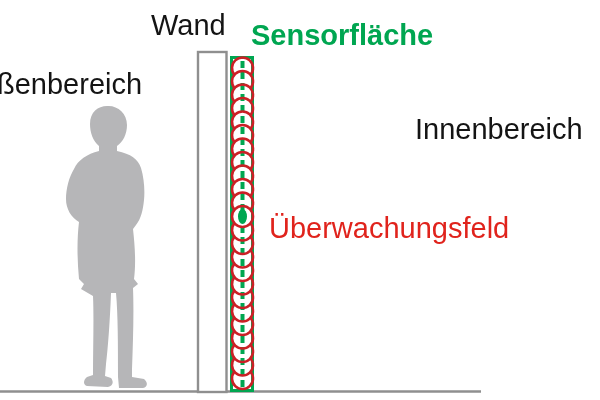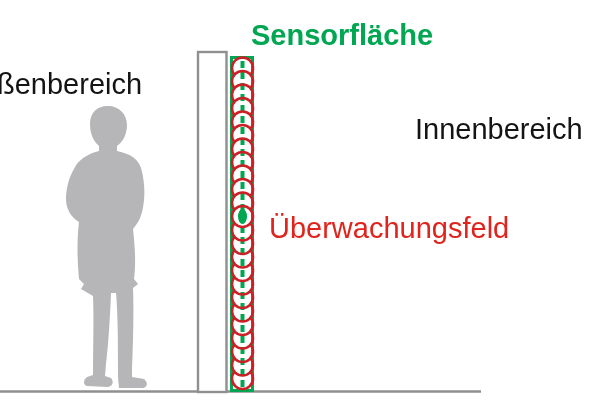--- a/index.html
+++ b/index.html
@@ -81,20 +81,21 @@
       L133 229 C135 247 136 264 134 279 L138 284 L133 288
       C134 312 133 342 132 369 L132 377 L144 379 C148 382 148 387 143 388
       L119 388 L118 377 C118 345 118 315 116 293 L111 293
       C110 320 108 348 106 364 L105 376 L111 378 C114 382 113 386 108 387
       L87 386 C83 385 83 380 87 377 L93 375 C93 348 94 318 93 296
       L81 289 L84 284 L79 279 C77 258 77 238 79 222
       C71 217 66 209 66 199 C66 189 69 177 74 169
       C78 160 87 154 99 151 L99 146 C93 141 90 133 90 124 C90 112 98 106 107 106 Z"></path>
   </svg>
 
+  <div class="label" style="left:151px; top:11px;">Wand</div>
 
   <div class="label label-sensor" style="left:251px; top:21px;">Sensorfläche</div>
 
   <div class="label" style="left:-3px; top:70px;">ßenbereich</div>
 
   <div class="label label-surveillance" style="left:269px; top:214px;">Überwachungsfeld</div>
 
   <div class="label" style="left:415px; top:115px;">Innenbereich</div>
 </div>
 

